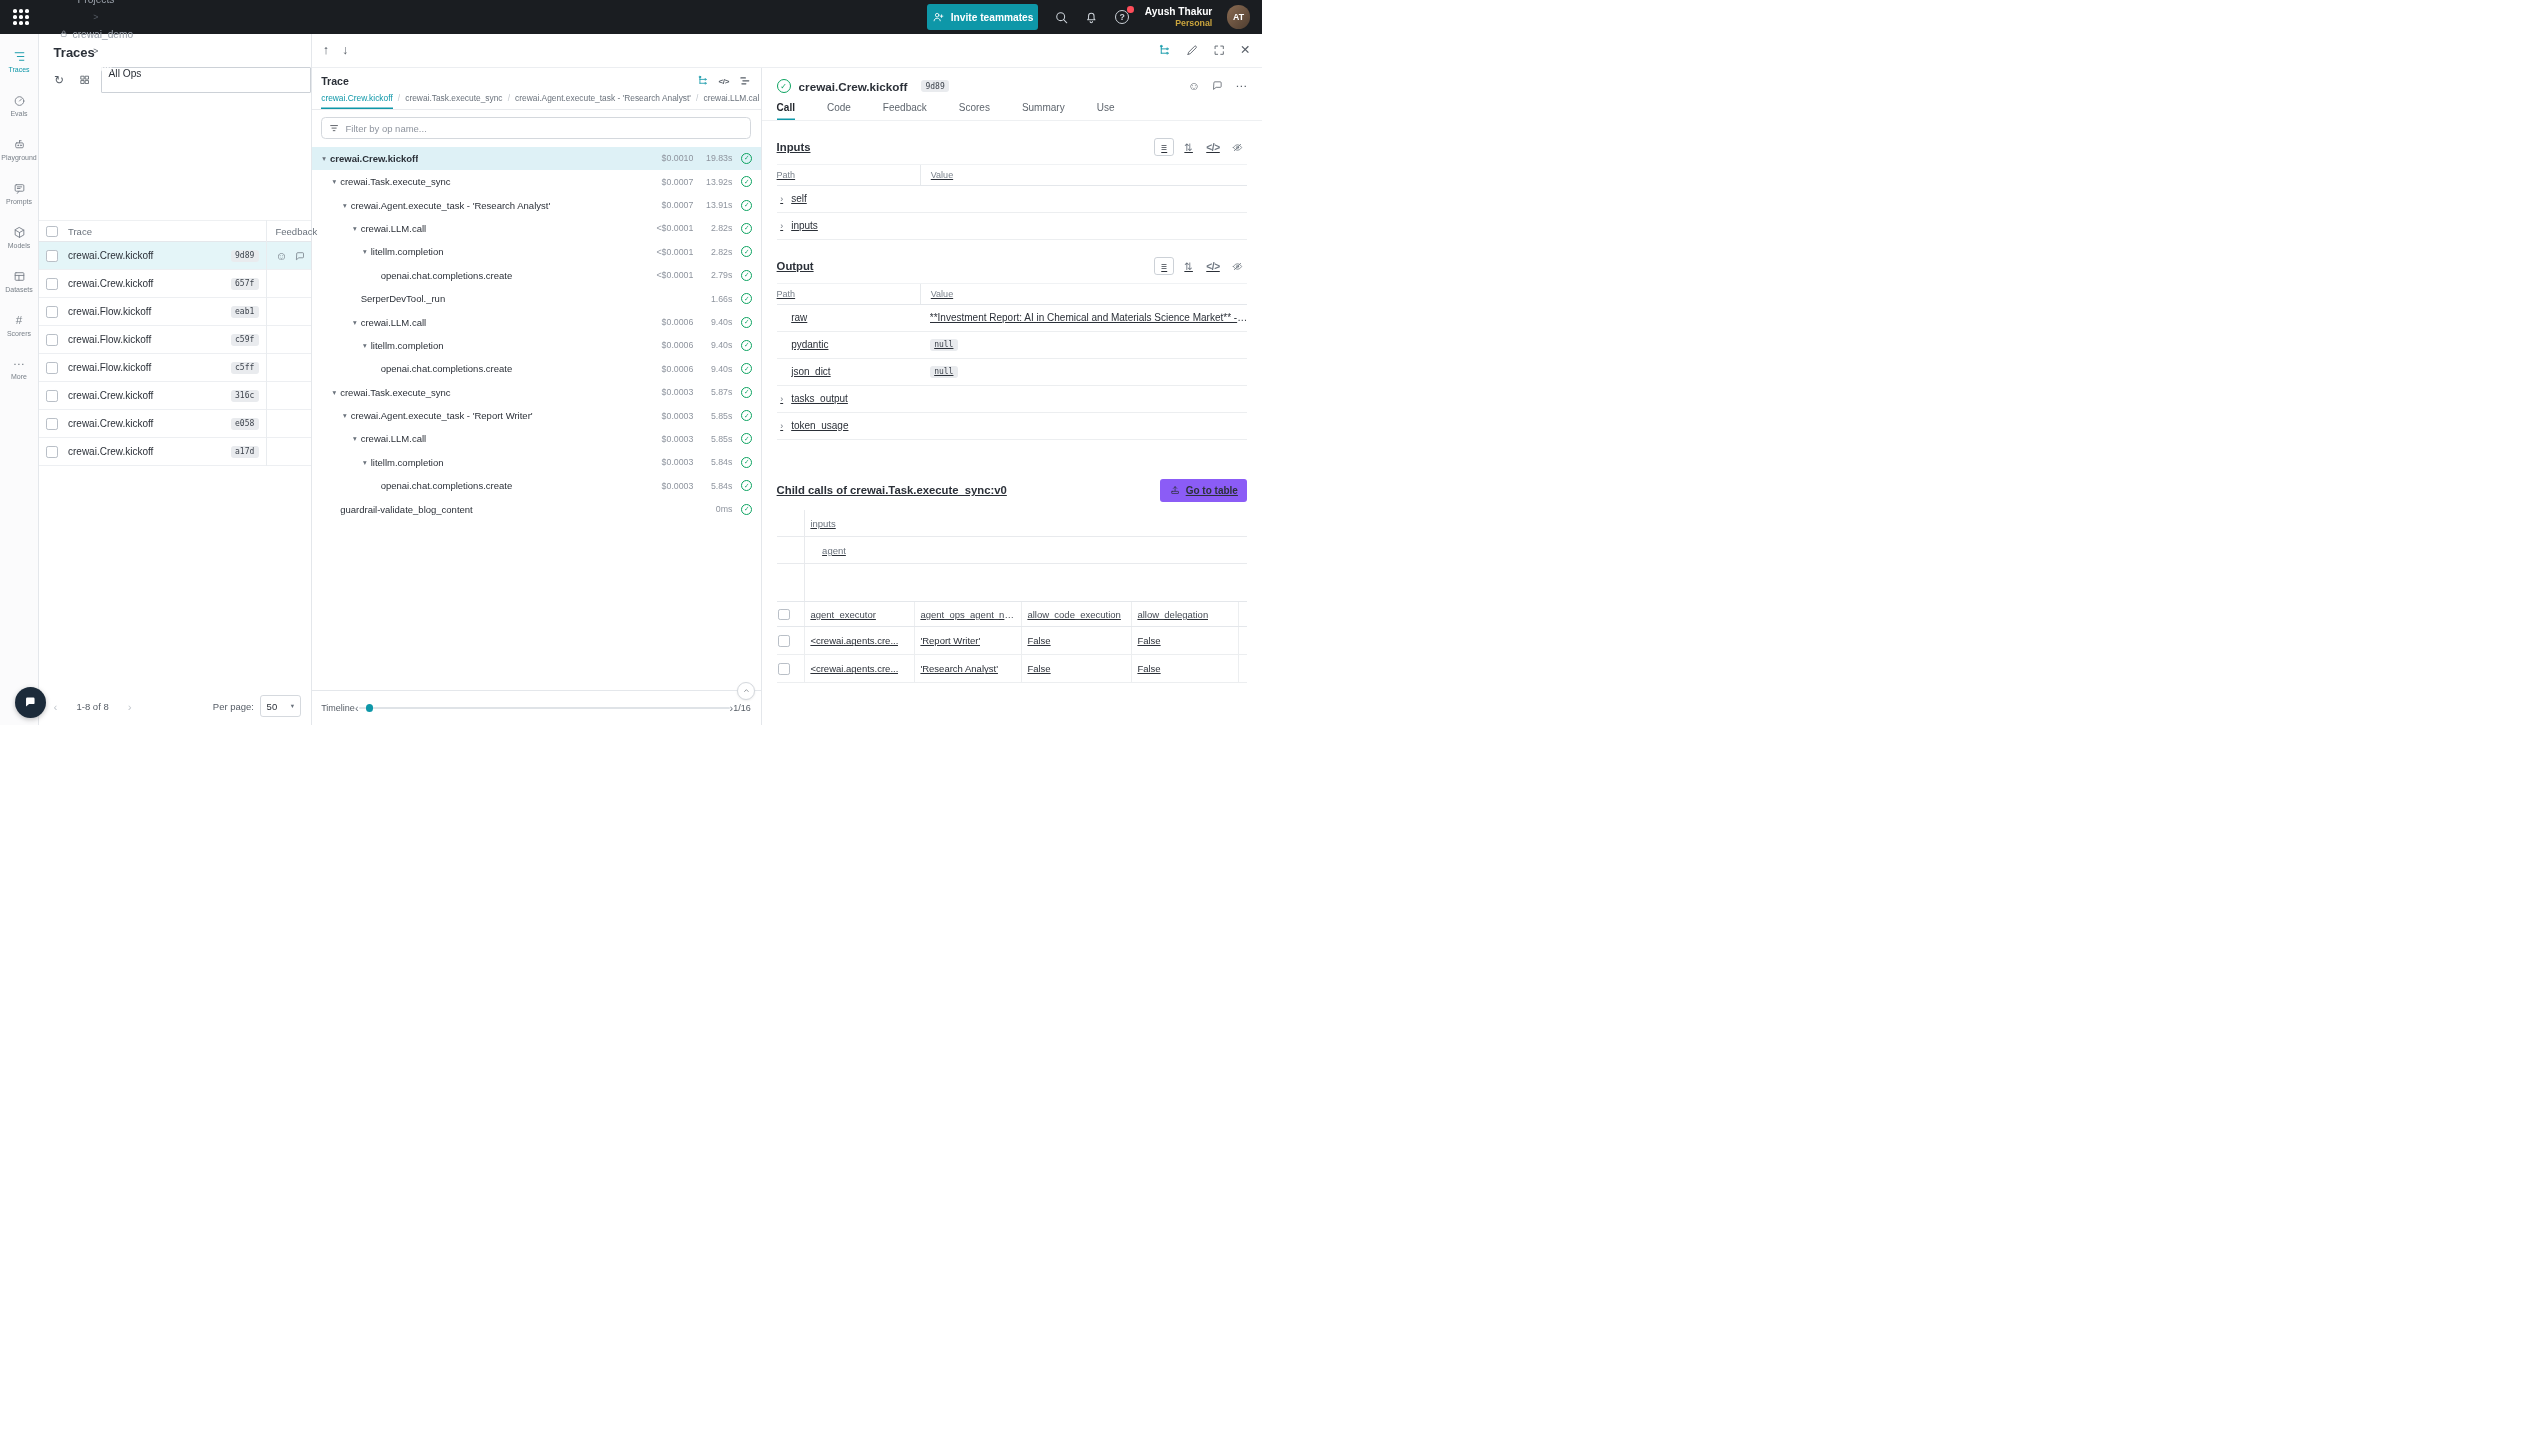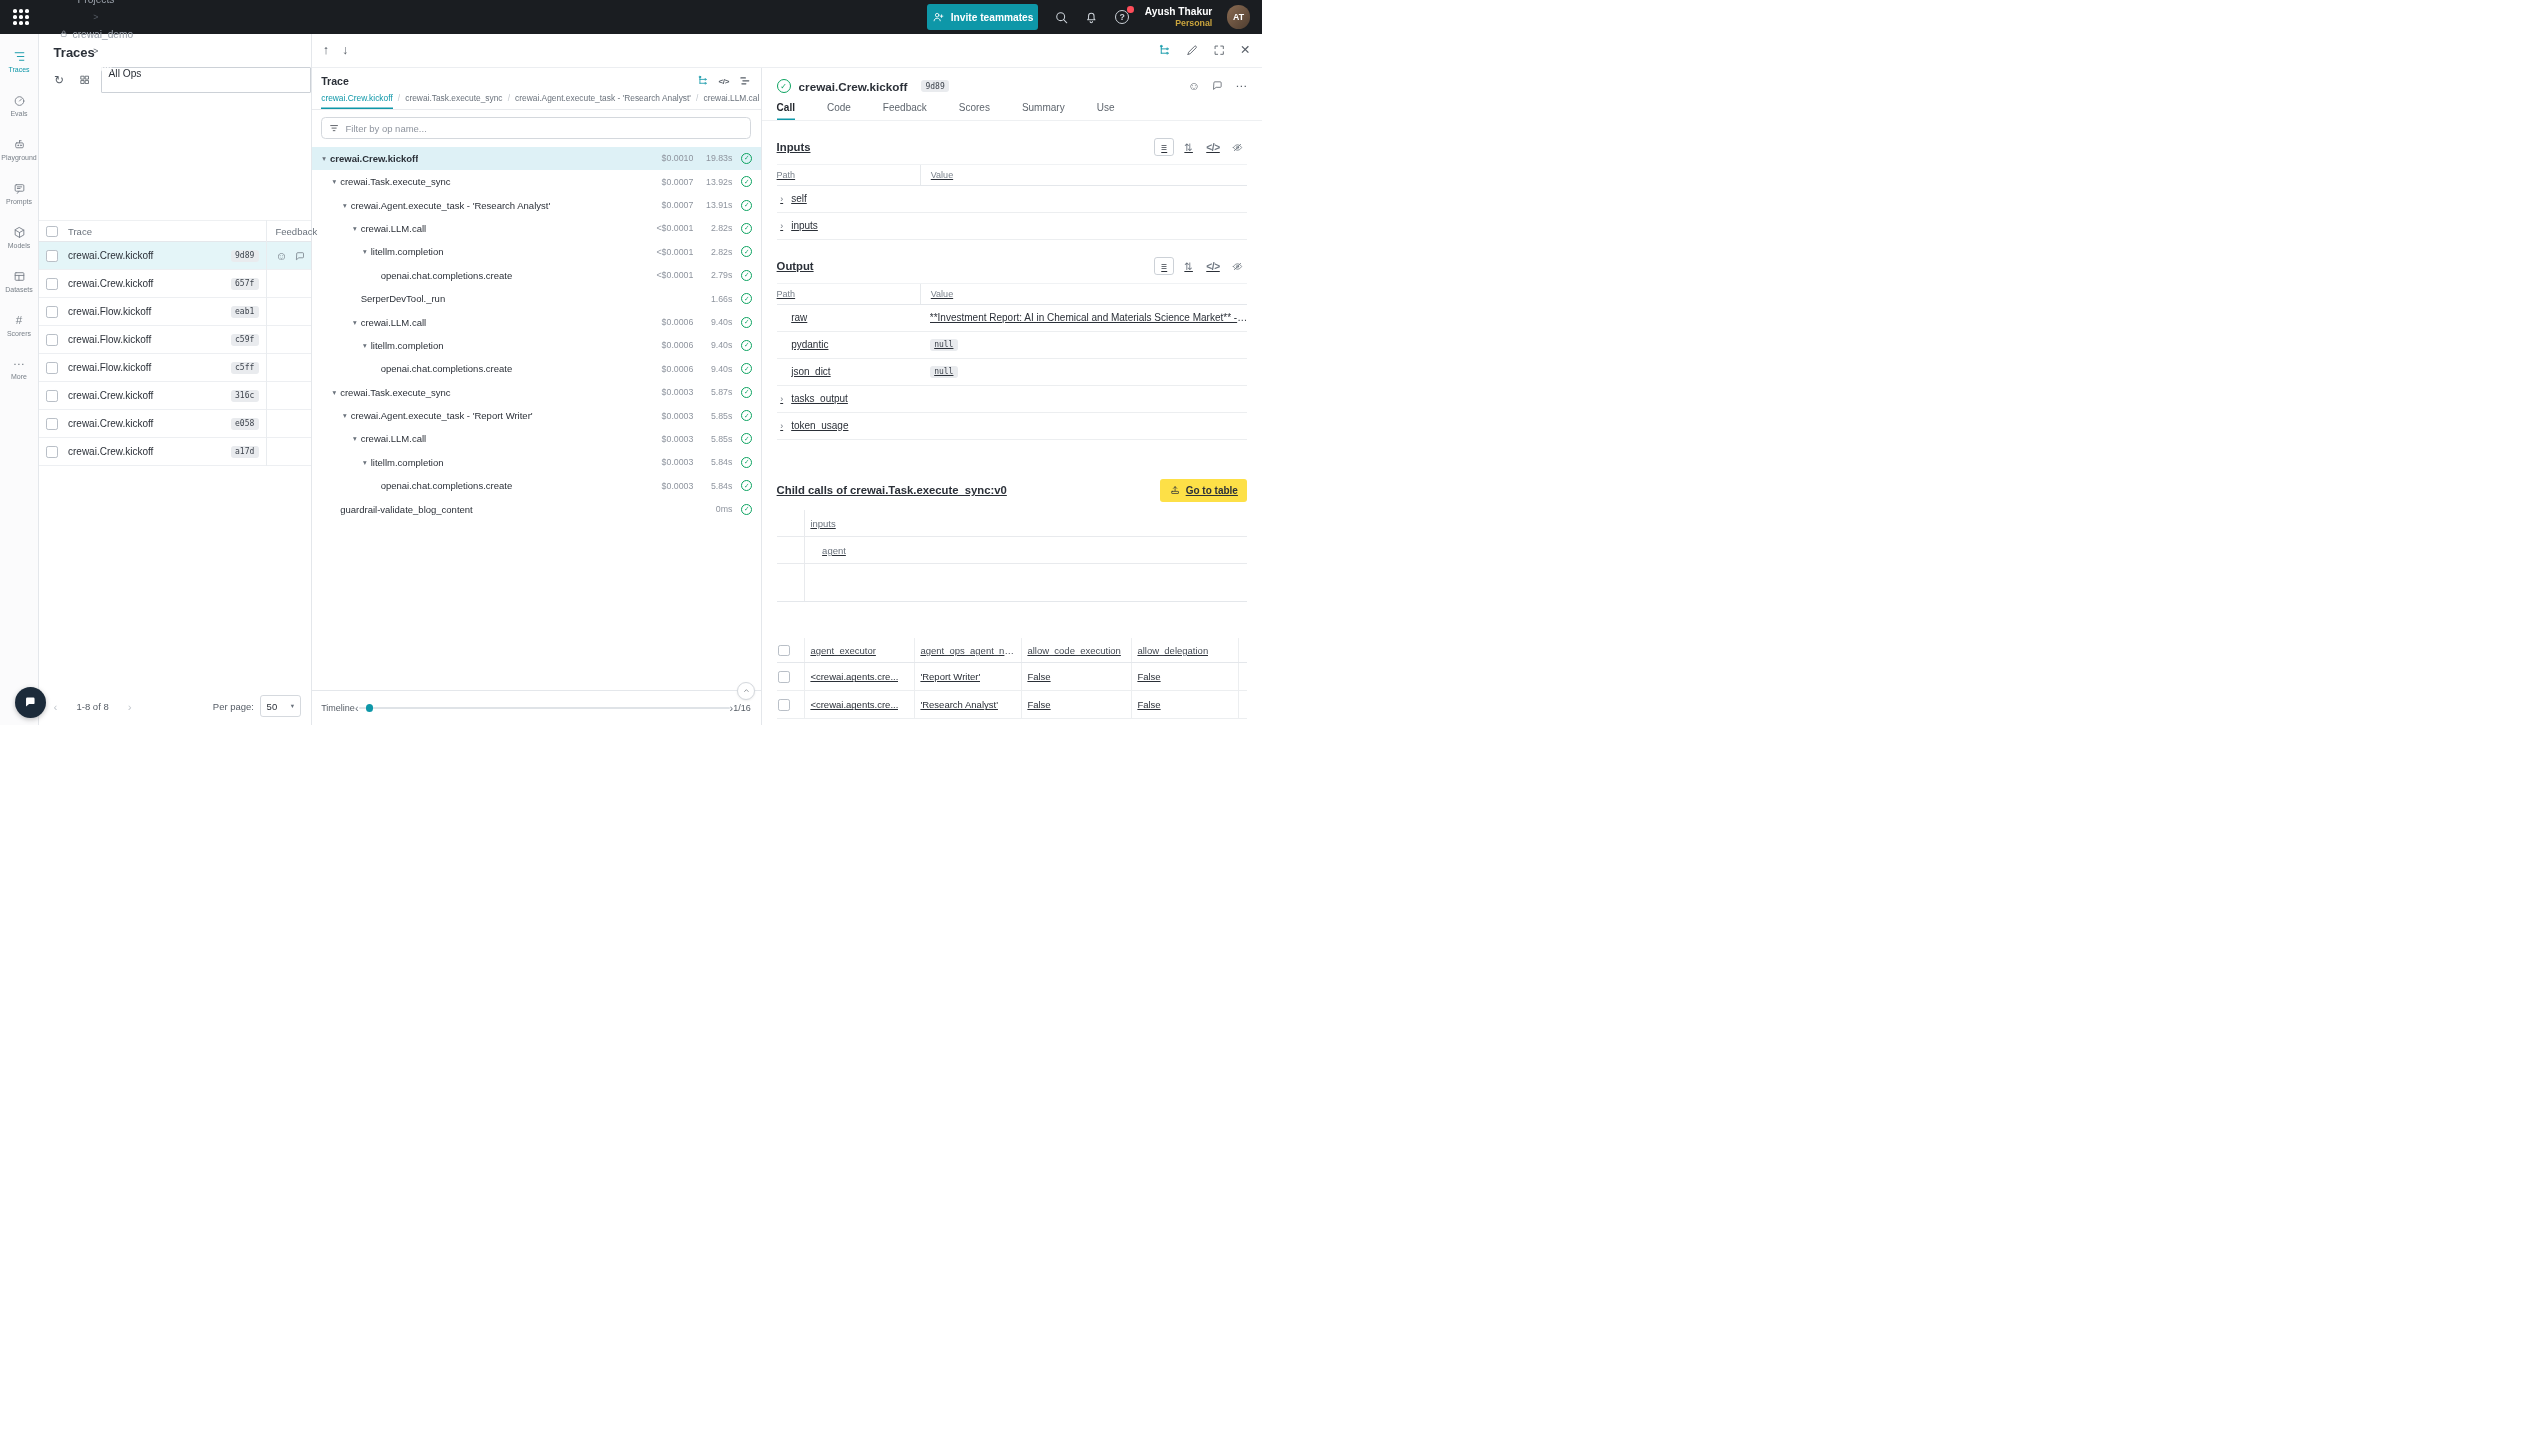--- a/index.html
+++ b/index.html
@@ -118,29 +118,29 @@
   .kv-table{margin-top:7.3px;}
   .kv-hrow{display:flex;align-items:stretch;height:22px;color:#7a828c;font-size:9px;border-bottom:0.7px solid #e4e7eb;border-top:0.7px solid #f0f2f4;}
   .kp{width:143px;flex:none;display:flex;align-items:center;gap:4.4px;min-width:0;}
   .kvv{flex:1;min-width:0;display:flex;align-items:center;padding-left:10.2px;border-left:0.7px solid #e6e9ec;}
   .kv-row{display:flex;align-items:center;min-height:27px;border-bottom:0.7px solid #eceef0;font-size:10px;}
   .kv-row .kvv{border-left:none;}
   .kchev{width:10.2px;flex:none;color:#6a727c;font-size:8.8px;text-align:center;cursor:pointer;}
   .kchev.hiddenc{visibility:hidden;}
   .kval{flex:1;min-width:0;white-space:nowrap;overflow:hidden;text-overflow:ellipsis;}
   .cc-headrow{display:flex;align-items:center;margin-top:22px;}
-  .goto-btn{margin-left:auto;display:flex;align-items:center;gap:5.8px;height:22.6px;padding:0 9.5px;background:#fde047;border:none;border-radius:2.9px;font-size:10px;font-weight:600;color:#2b3038;cursor:pointer;font-family:inherit;}
+  .goto-btn{margin-left:auto;display:flex;align-items:center;gap:5.8px;height:22.6px;padding:0 9.5px;background:#8b5cf6;border:none;border-radius:2.9px;font-size:10px;font-weight:600;color:#2b3038;cursor:pointer;font-family:inherit;}
   .cc-table{margin-top:8.8px;font-size:9.5px;}
   .cgrow{display:flex;align-items:stretch;height:27px;border-bottom:0.7px solid #e8eaed;color:#6a727c;}
   .cgcb{width:27px;flex:none;}
   .cglabel{display:flex;align-items:center;padding-left:5.8px;border-left:0.7px solid #e8eaed;flex:1;}
   .cglabel.indent{padding-left:17.5px;}
   .cgspacer{height:38px;border-bottom:0.7px solid #e4e7eb;display:flex;}
   .cgspacer .cglabel{border-left:0.7px solid #e8eaed;}
-  .chrow{display:flex;align-items:stretch;height:25px;border-bottom:0.7px solid #e4e7eb;color:#454b54;margin-top:36px;}
+  .chrow{display:flex;align-items:stretch;height:25px;border-bottom:0.7px solid #e4e7eb;color:#454b54;}
   .cdrow{display:flex;align-items:stretch;height:28px;border-bottom:0.7px solid #eceef0;color:#2b3038;}
   .ccell{display:flex;align-items:center;padding:0 5.8px;border-left:0.7px solid #eceef0;min-width:0;}
   .ccell span{white-space:nowrap;overflow:hidden;text-overflow:ellipsis;}
   .ccb{width:27px;flex:none;display:flex;align-items:center;padding-left:1.5px;border-left:none;}
   .cc1{width:110px;flex:none;}.cc2{width:107px;flex:none;}.cc3{width:110px;flex:none;}.cc4{width:107px;flex:none;}.cc5{flex:1;}
 </style>
 </head>
 <body>
 
 <div class="app">

